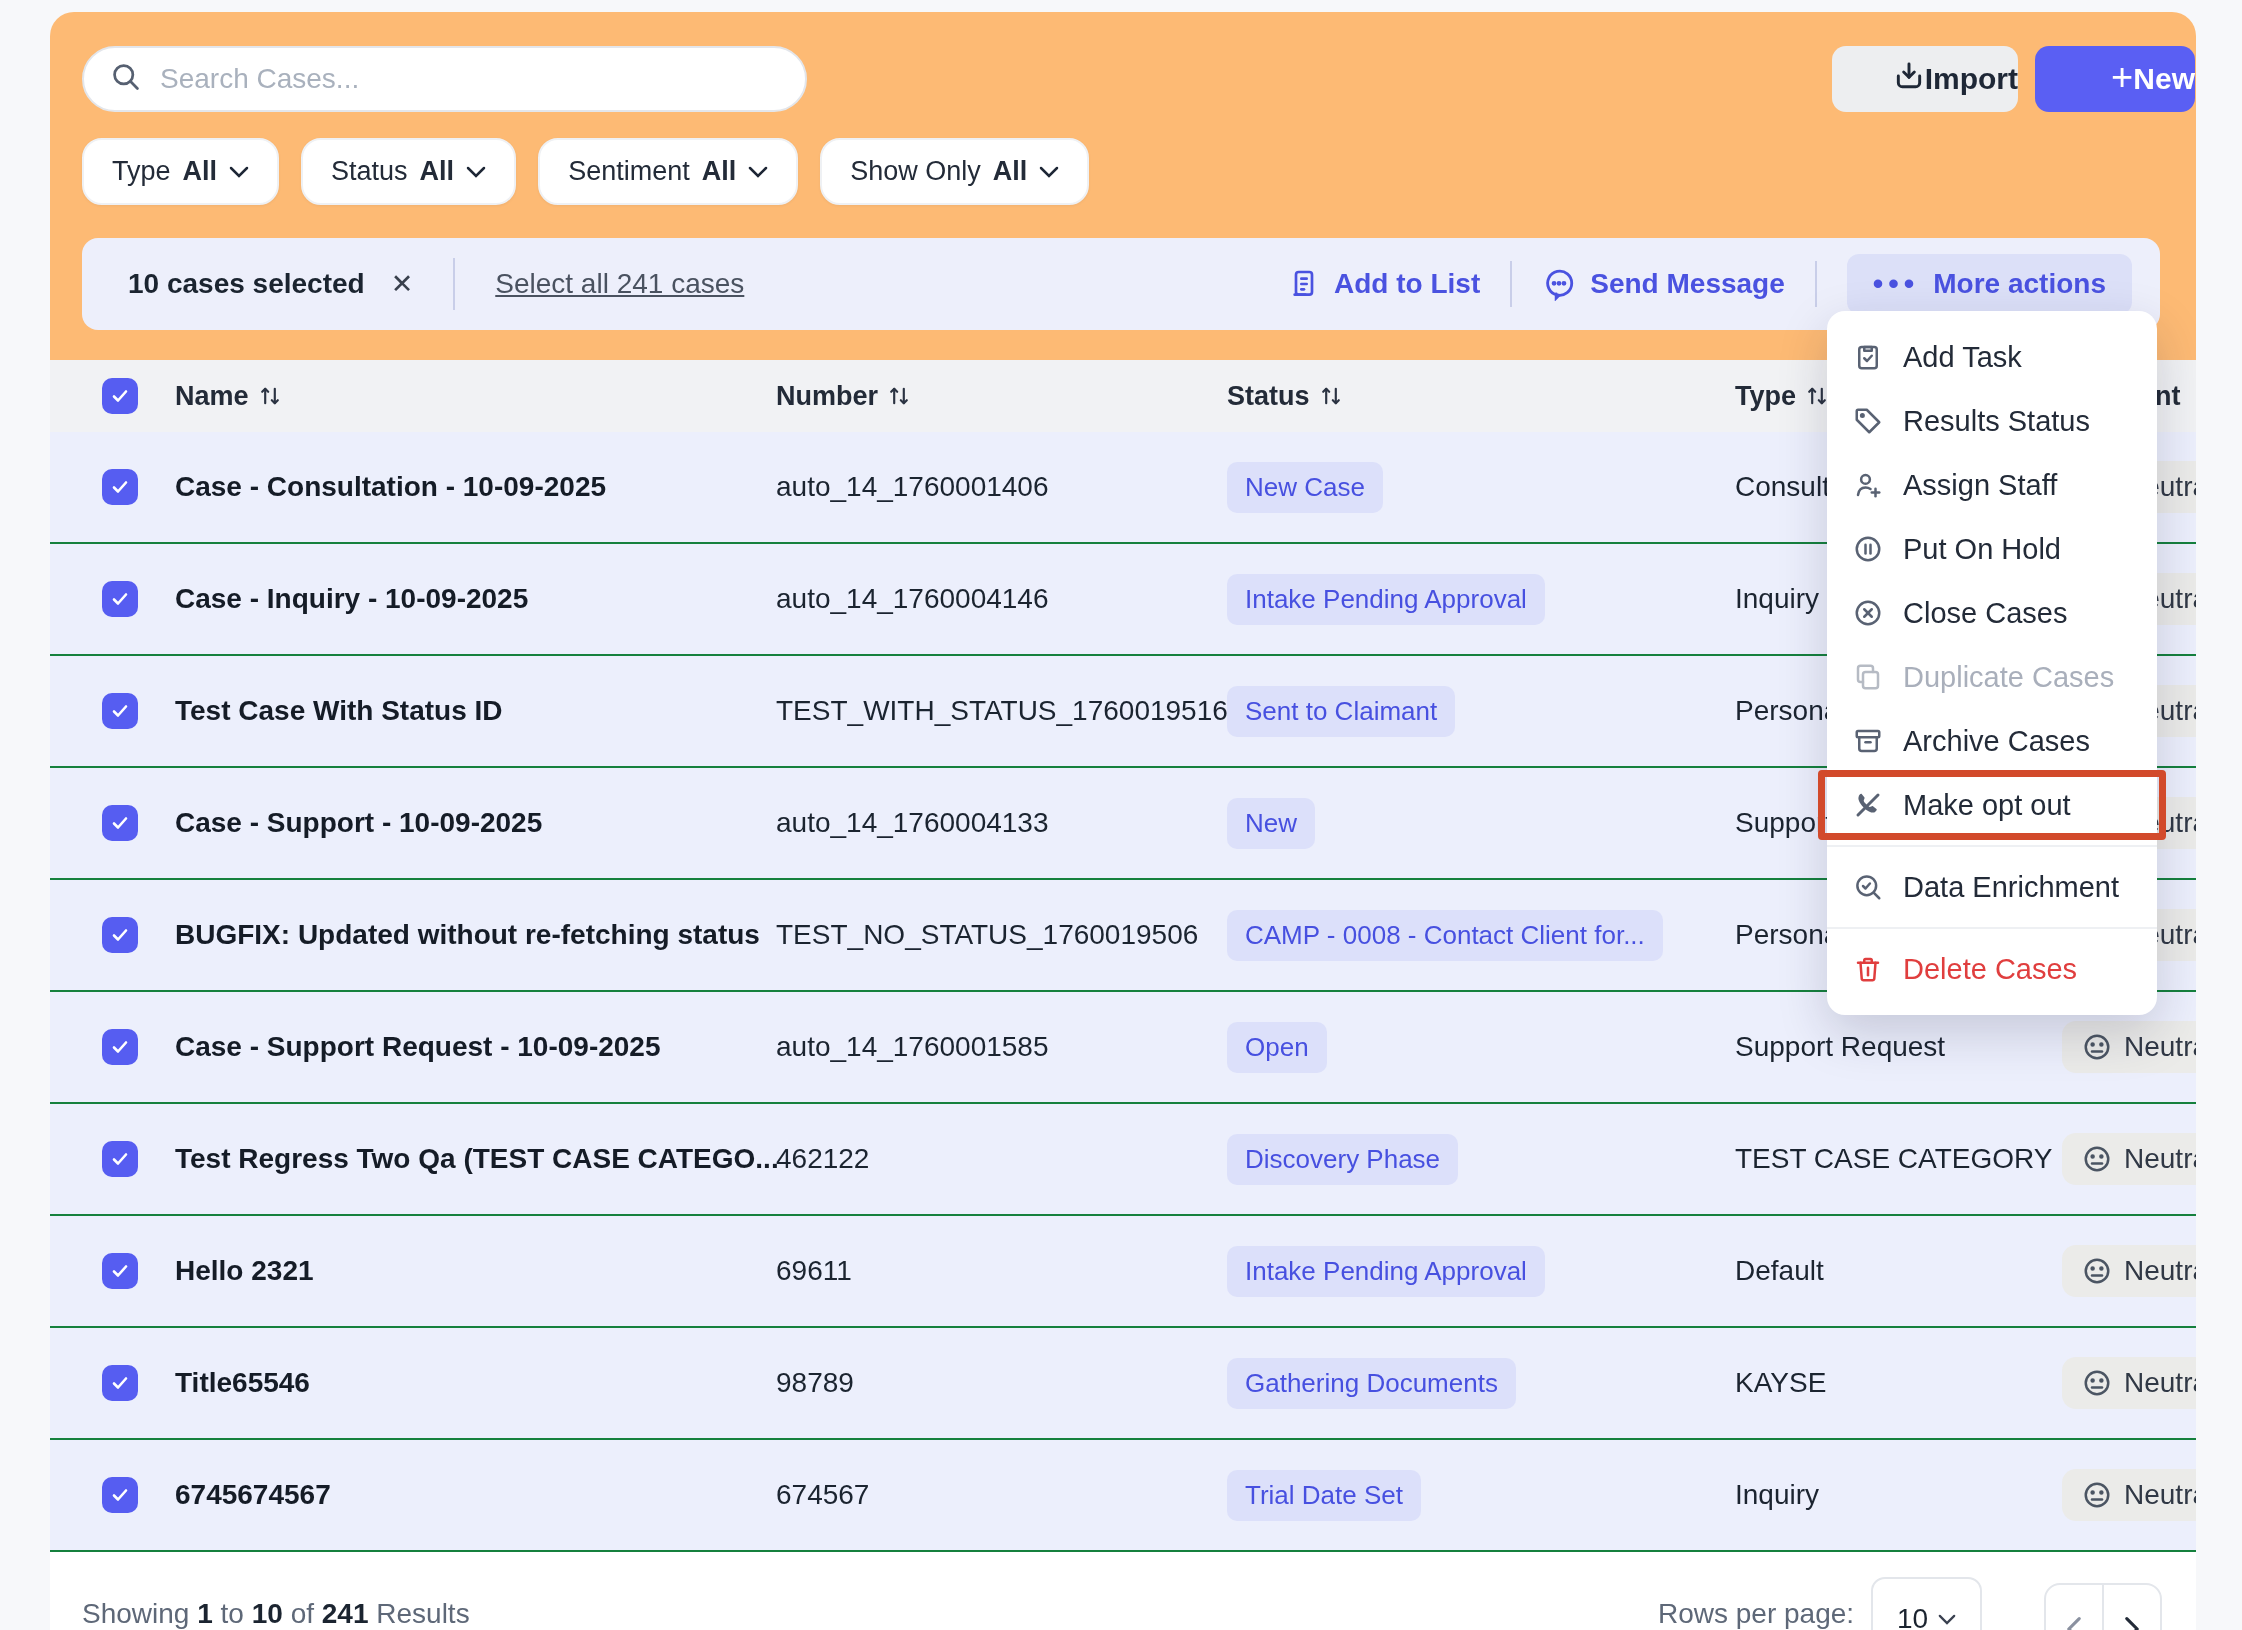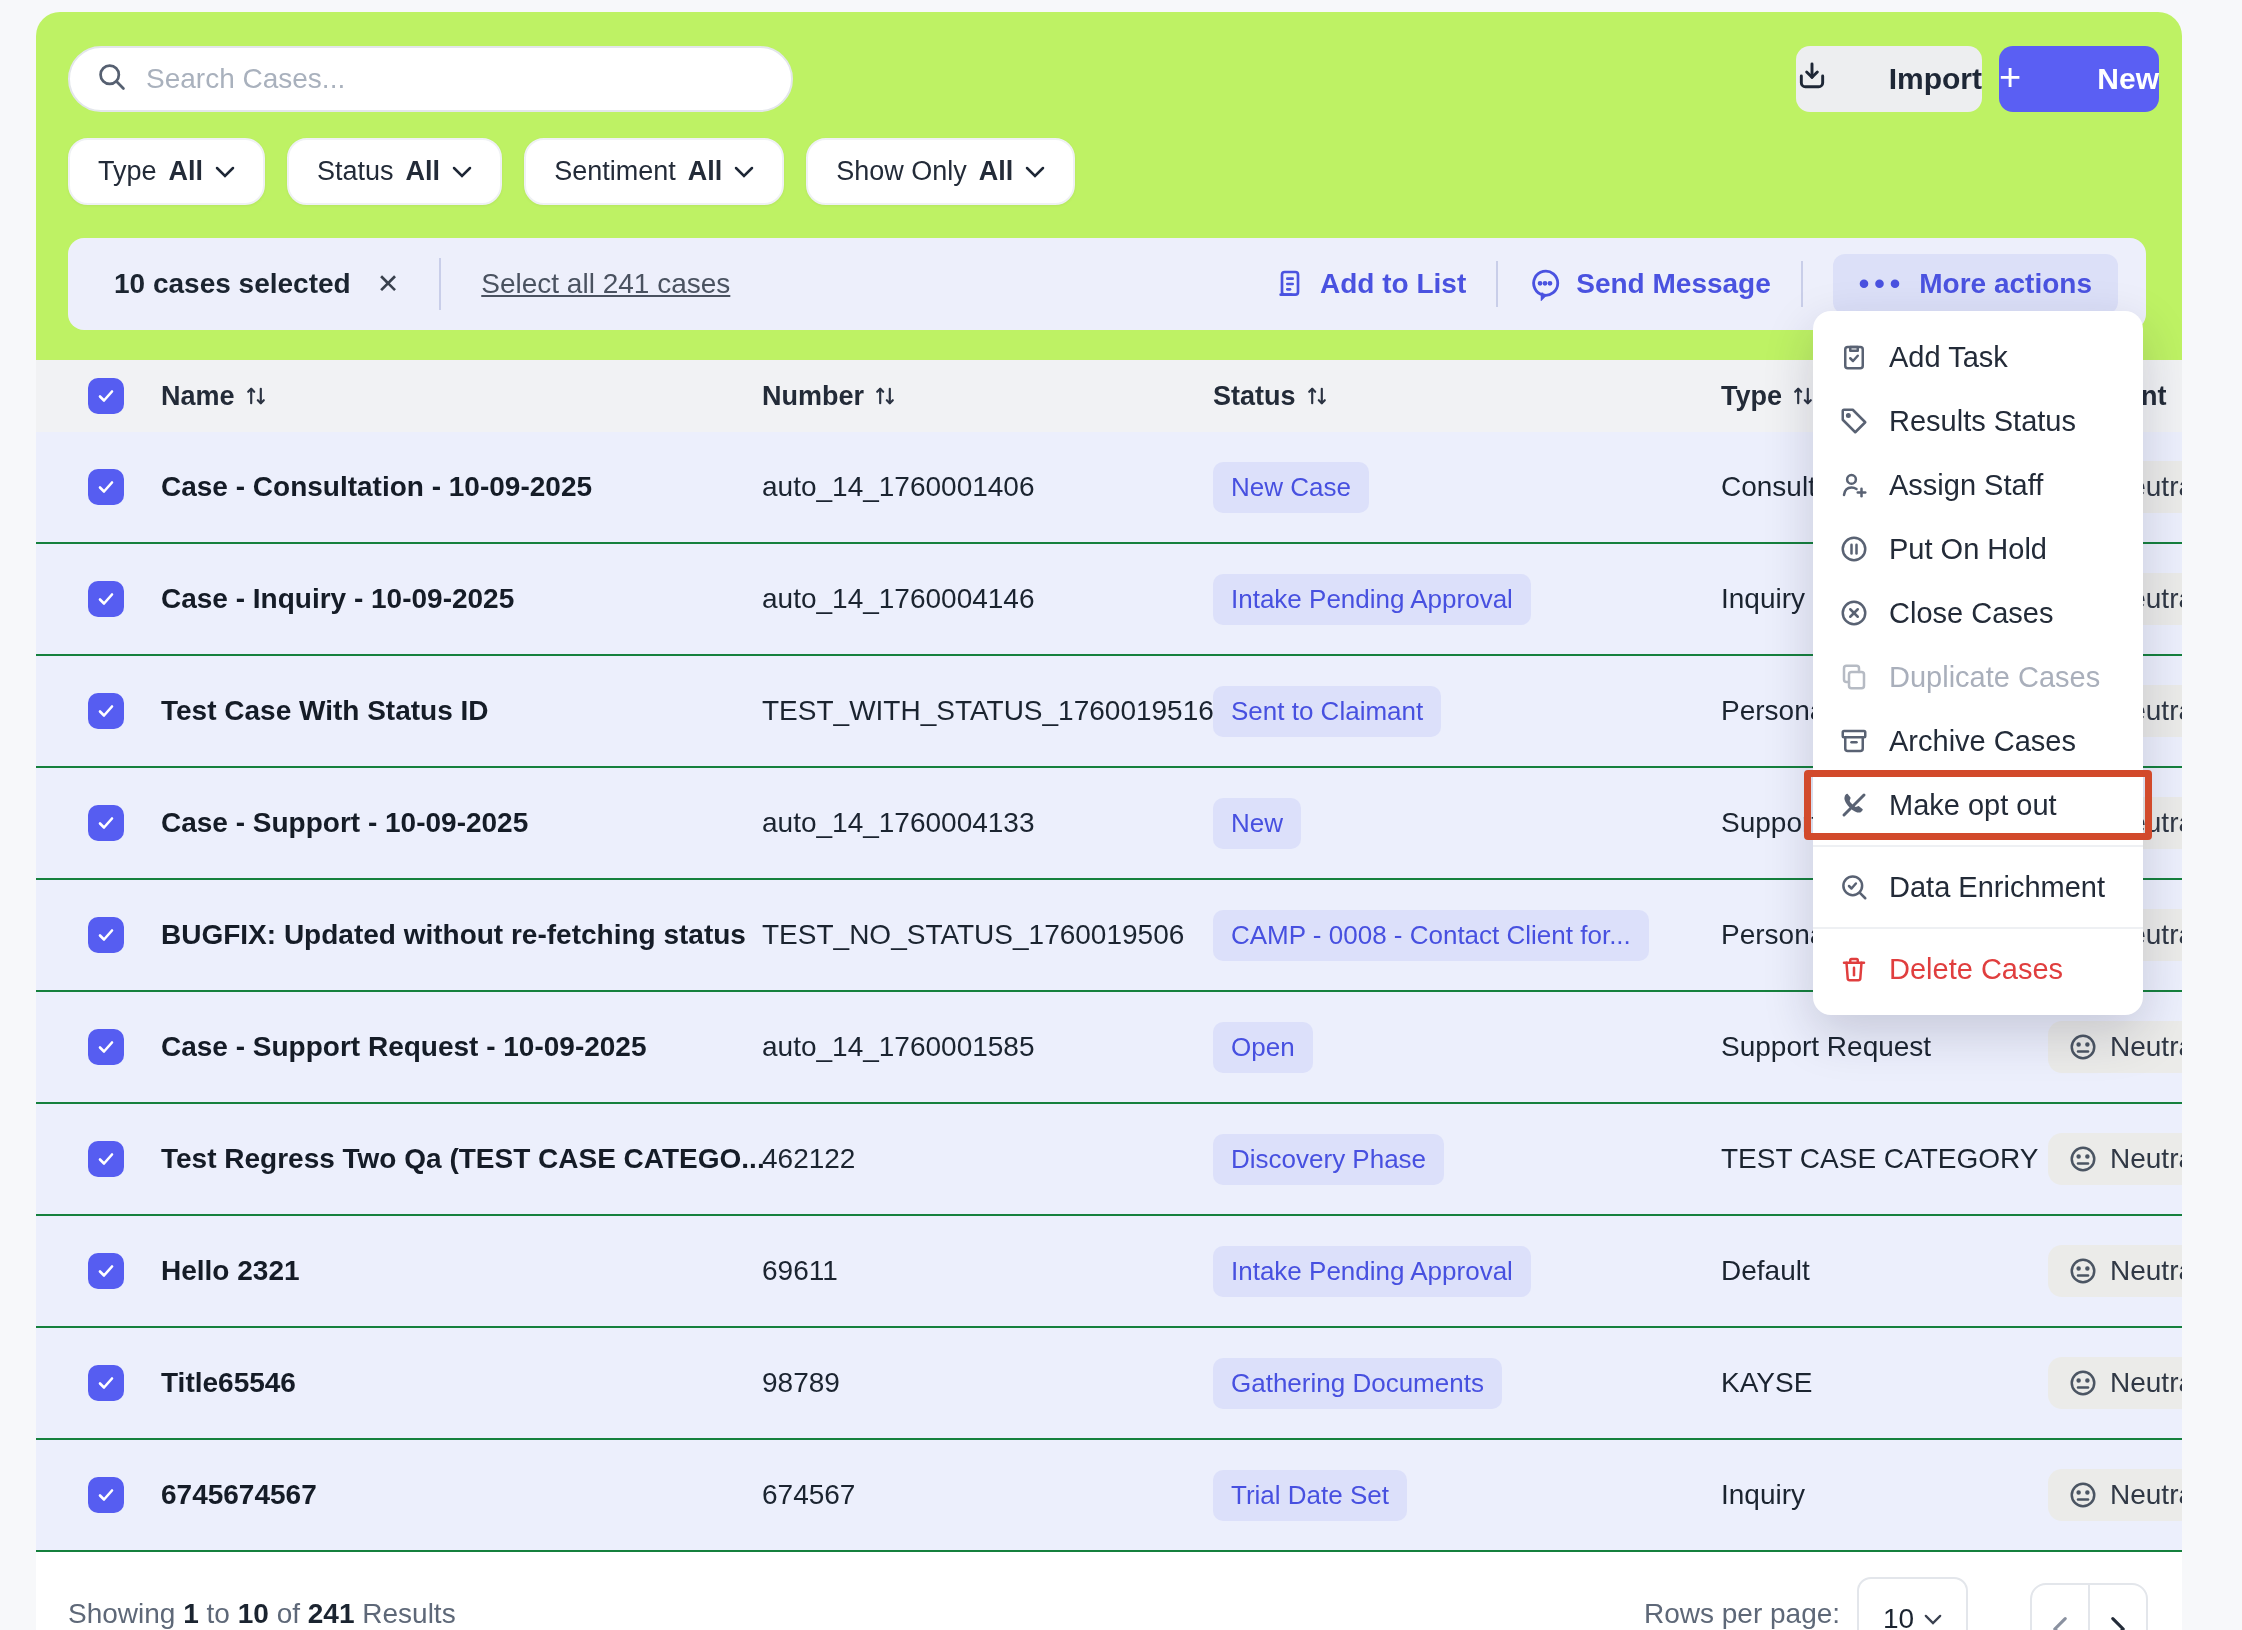--- a/index.html
+++ b/index.html
@@ -4,36 +4,36 @@
 <style>
   * { margin:0; padding:0; box-sizing:border-box; }
   html,body { width:2242px; height:1630px; }
   body {
     position:relative; overflow:hidden;
     background:#F7F8FA;
     font-family:"Liberation Sans", "DejaVu Sans", sans-serif;
     color:#1B2430;
   }
   .card {
-    position:absolute; left:36px; top:12px; width:2146px; height:1618px;
-    background:#bef264; border-radius:24px 24px 0 0; overflow:hidden;
+    position:absolute; left:50px; top:12px; width:2146px; height:1618px;
+    background:#fdba74; border-radius:24px 24px 0 0; overflow:hidden;
   }
   
   .search {
     position:absolute; left:32px; top:34px; width:725px; height:66px;
     border:2px solid #E3E6EB; border-radius:34px;
     display:flex; align-items:center; gap:18px; padding:0 26px; background:#fff;
   }
   .search input {
     border:none; outline:none; background:transparent; width:100%;
     font-family:inherit; font-size:28px; color:#1E2736;
   }
   .search input::placeholder { color:#A9B1BD; }
-  .btn { display:flex; align-items:center; justify-content:space-between; gap:0;
-         font-size:30px; font-weight:700; border-radius:14px; cursor:pointer; }
+  .btn { display:flex; align-items:center; justify-content:flex-end; gap:0;
+         font-size:30px; font-weight:700; border-radius:14px; cursor:pointer;margin-left:22px; }
   .btn-import { position:absolute; left:1760px; top:34px; width:186px; height:66px;
                 background:#EDEEF0; color:#1E2736; }
   .btn-new { position:absolute; left:1963px; top:34px; width:160px; height:66px;
              background:#5A5FF3; color:#FFFFFF; }
   .btn-new .plus { font-size:38px; font-weight:400; line-height:1; margin-top:-4px; }
   
   .filters { position:absolute; left:32px; top:126px; display:flex; gap:22px; }
   .fpill {
     height:67px; border-radius:20px; background:#fff; border:2px solid #EFF1F4;
     box-shadow:0 1px 3px rgba(20,25,40,.05);

